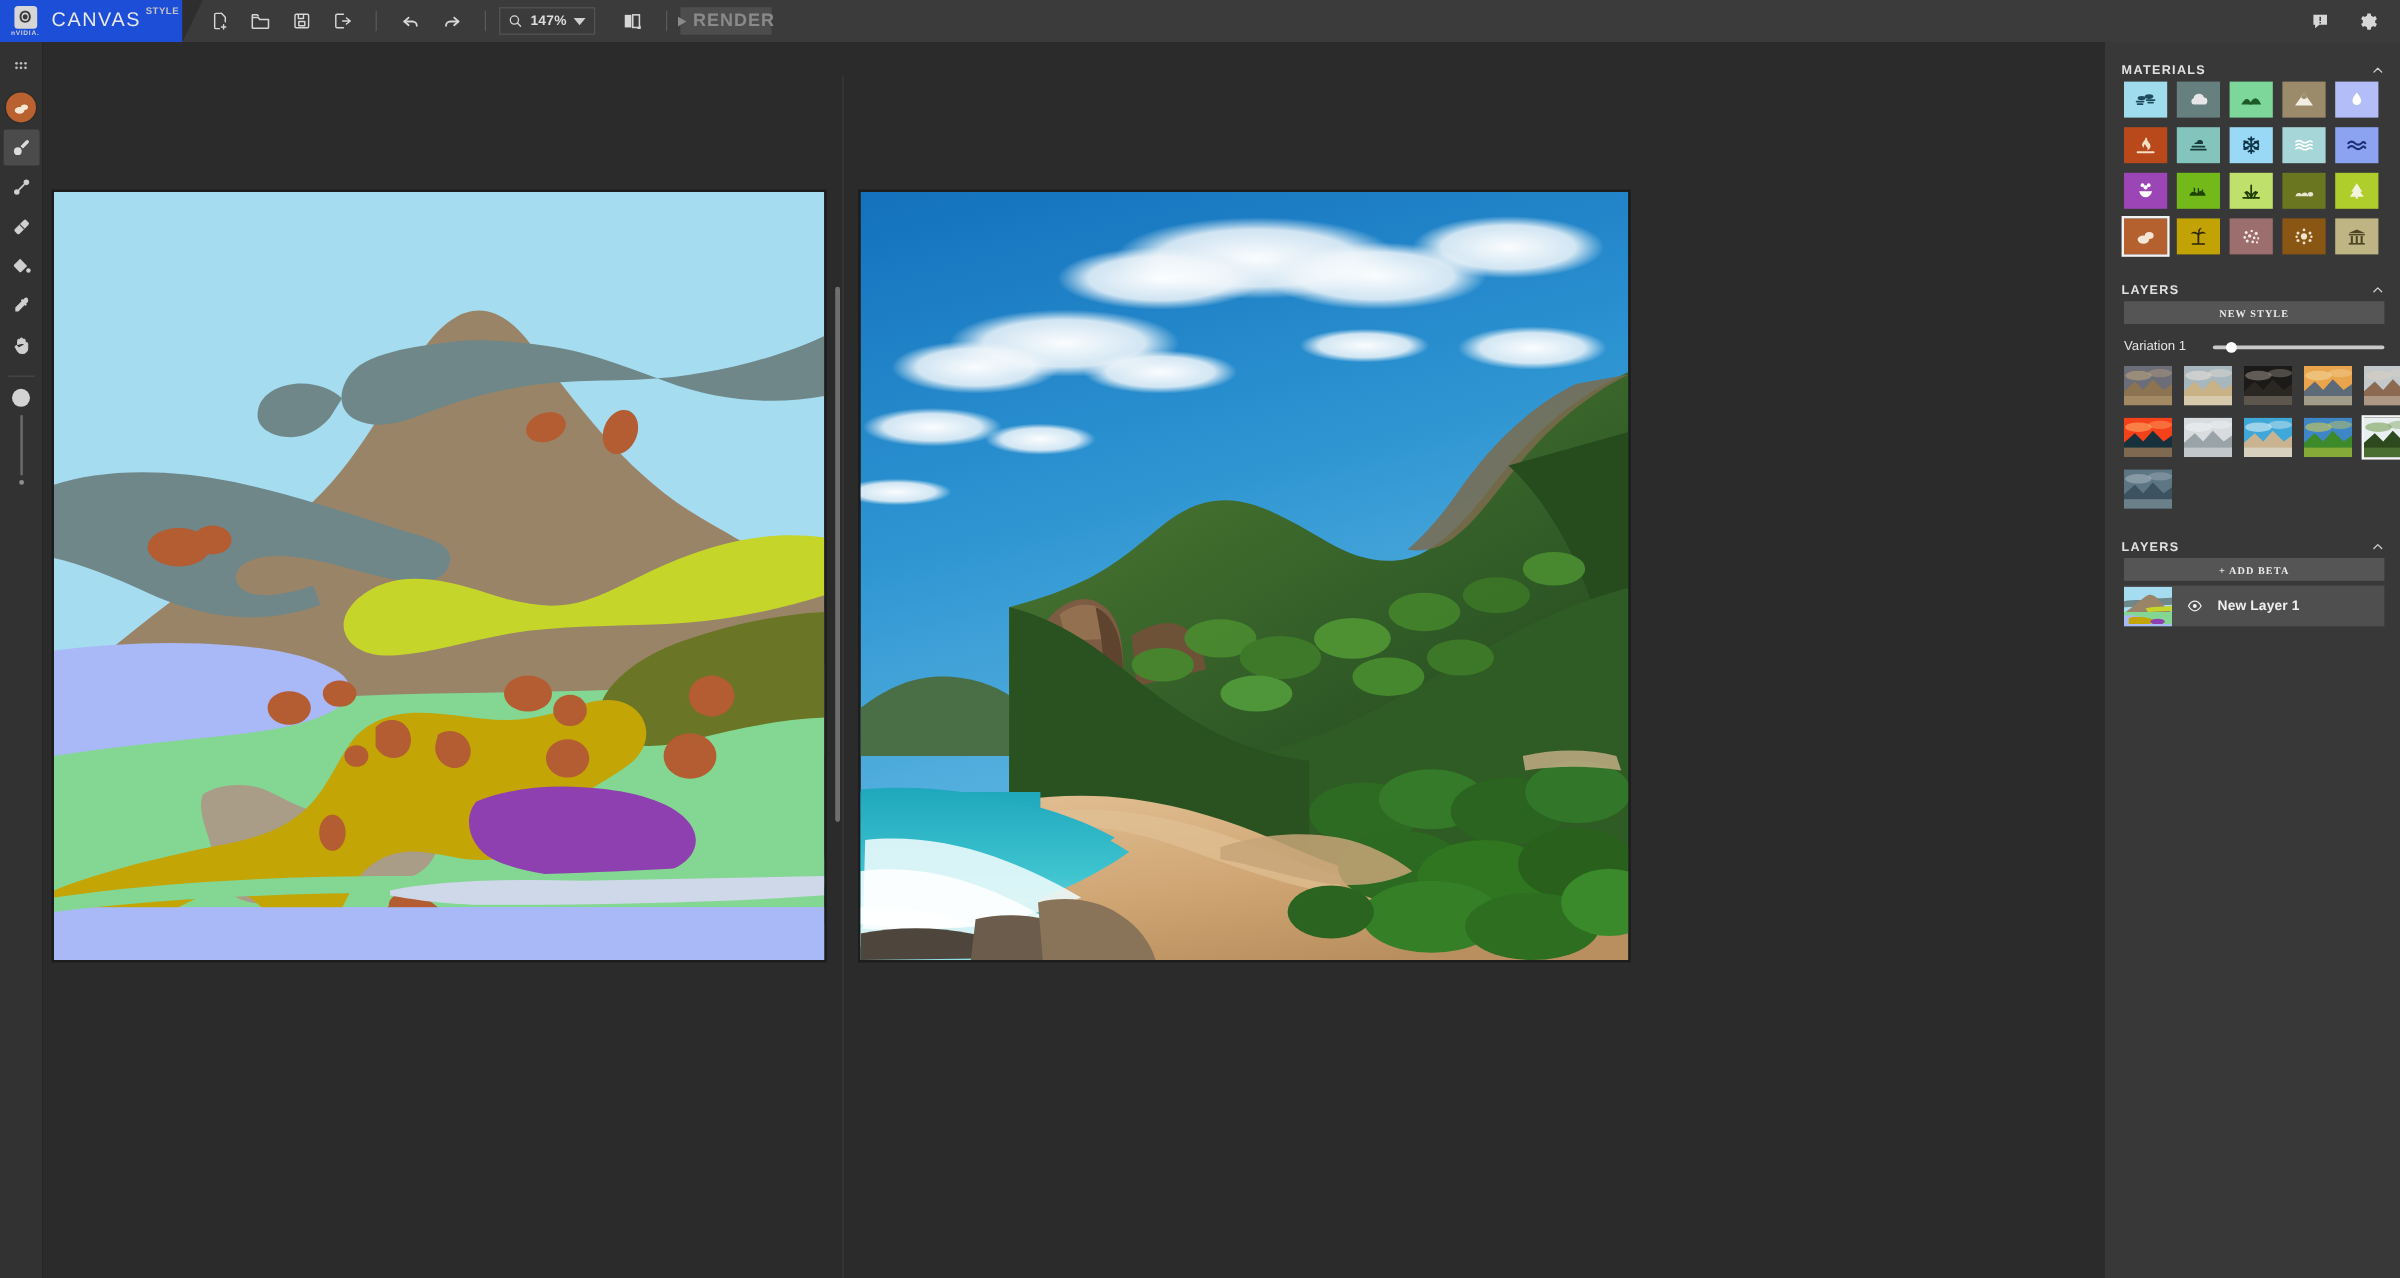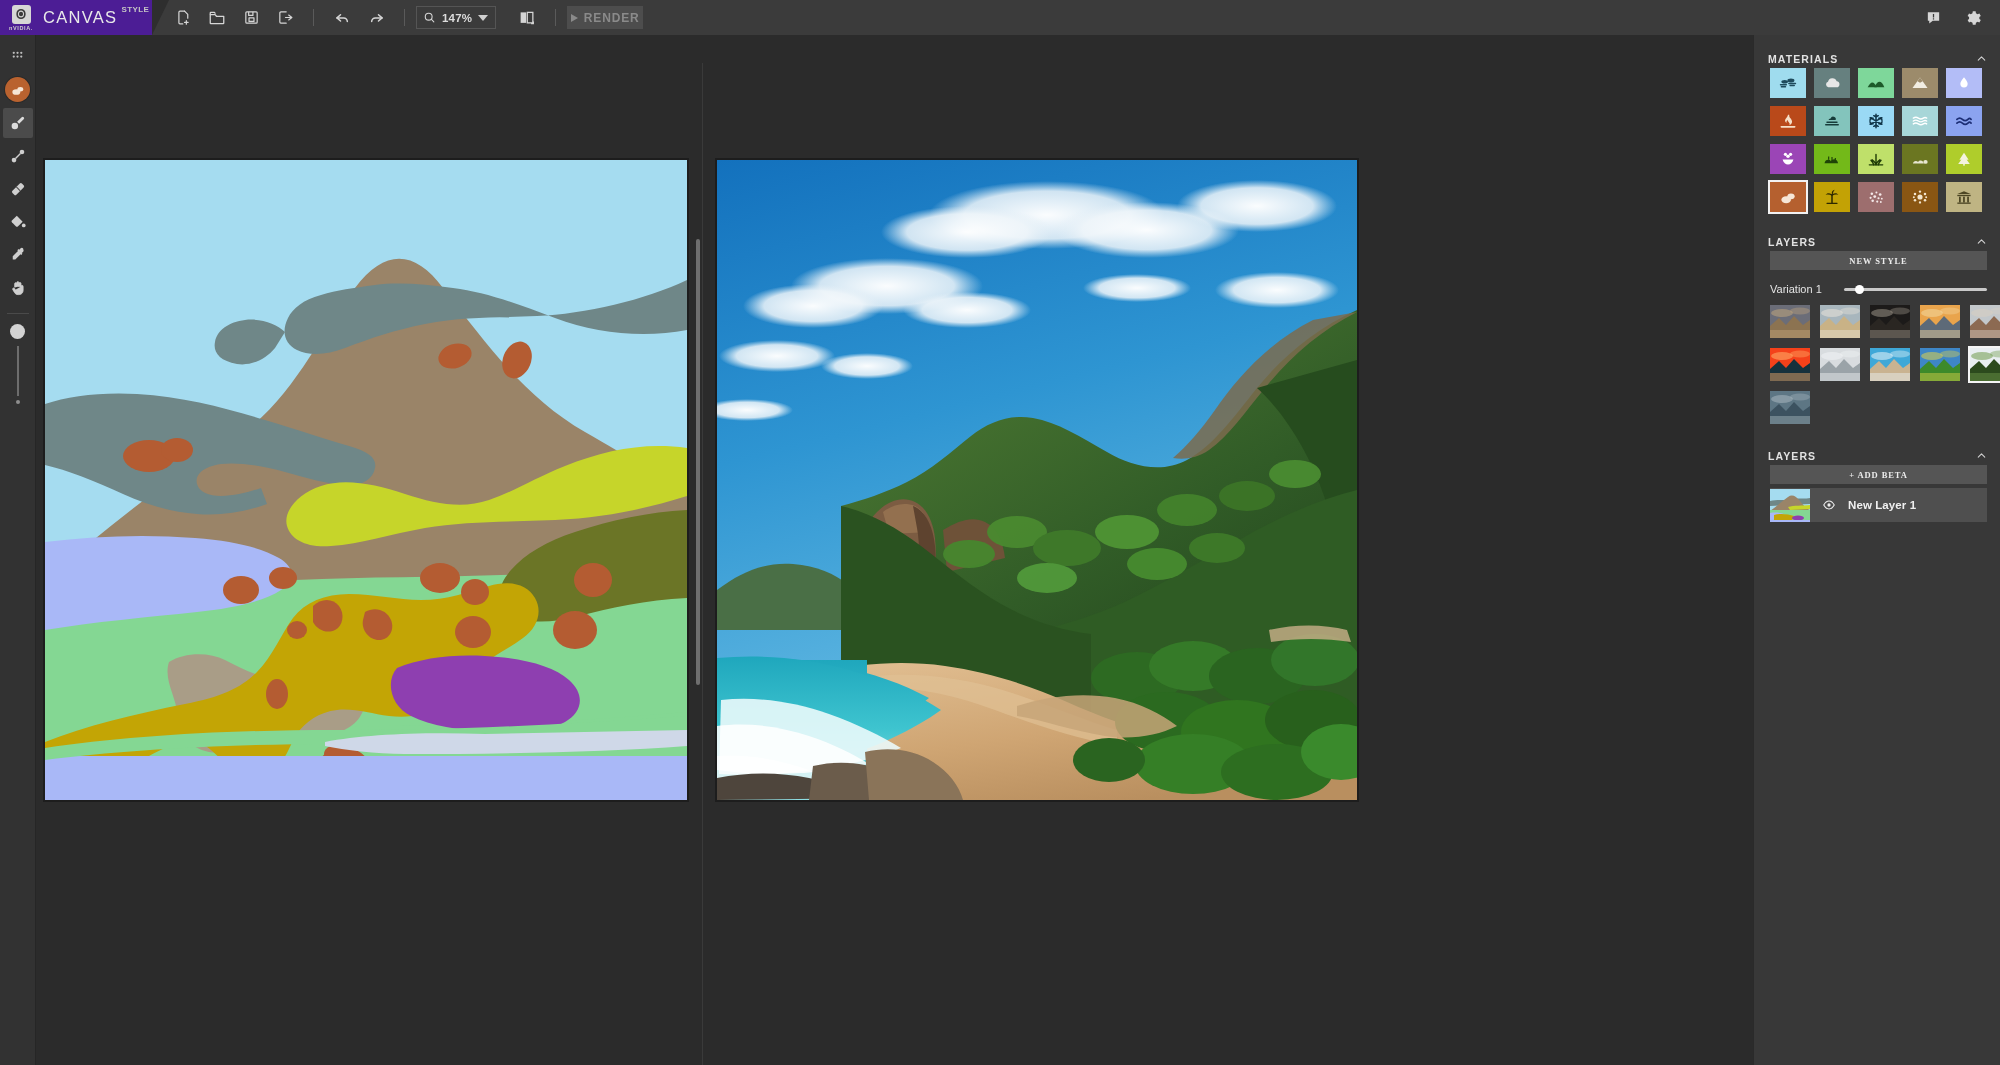--- a/index.html
+++ b/index.html
@@ -15,21 +15,21 @@
 
   
   .topbar {
     height: 35px; flex: 0 0 35px;
     background: #3b3b3b;
     display: flex; align-items: center;
     position: relative; z-index: 20;
   }
   .brand-wrap {
     height: 35px; width: 152px;
-    background: #4c1d95;
+    background: #1d4ed8;
     display: flex; align-items: center; gap: 9px;
     padding-left: 8px;
     position: relative;
   }
   .brand-wrap:after {
     content: ""; position: absolute; right: -17px; top: 0;
     width: 0; height: 0;
     border-top: 35px solid #2e2e2e;
     border-right: 17px solid transparent;
   }
@@ -68,21 +68,21 @@
   .caret-dn {
     width: 0; height: 0;
     border-left: 5px solid transparent; border-right: 5px solid transparent;
     border-top: 6px solid #cfcfcf;
   }
 
   .render-btn {
     height: 23px; width: 76px;
     background: #4d4d4d;
     display: flex; align-items: center; justify-content: center; gap: 6px;
-    color: #8a8a8a; font-size: 12px; font-weight: 700; letter-spacing: .85px;
+    color: #8a8a8a; font-size: 15px; font-weight: 700; letter-spacing: .85px;
     cursor: default;
   }
   .play-tri {
     width: 0; height: 0;
     border-top: 4.5px solid transparent; border-bottom: 4.5px solid transparent;
     border-left: 7px solid #8a8a8a;
   }
   .topbar-right { margin-left: auto; display: flex; align-items: center; padding-right: 10px; gap: 6px; }
 
   

